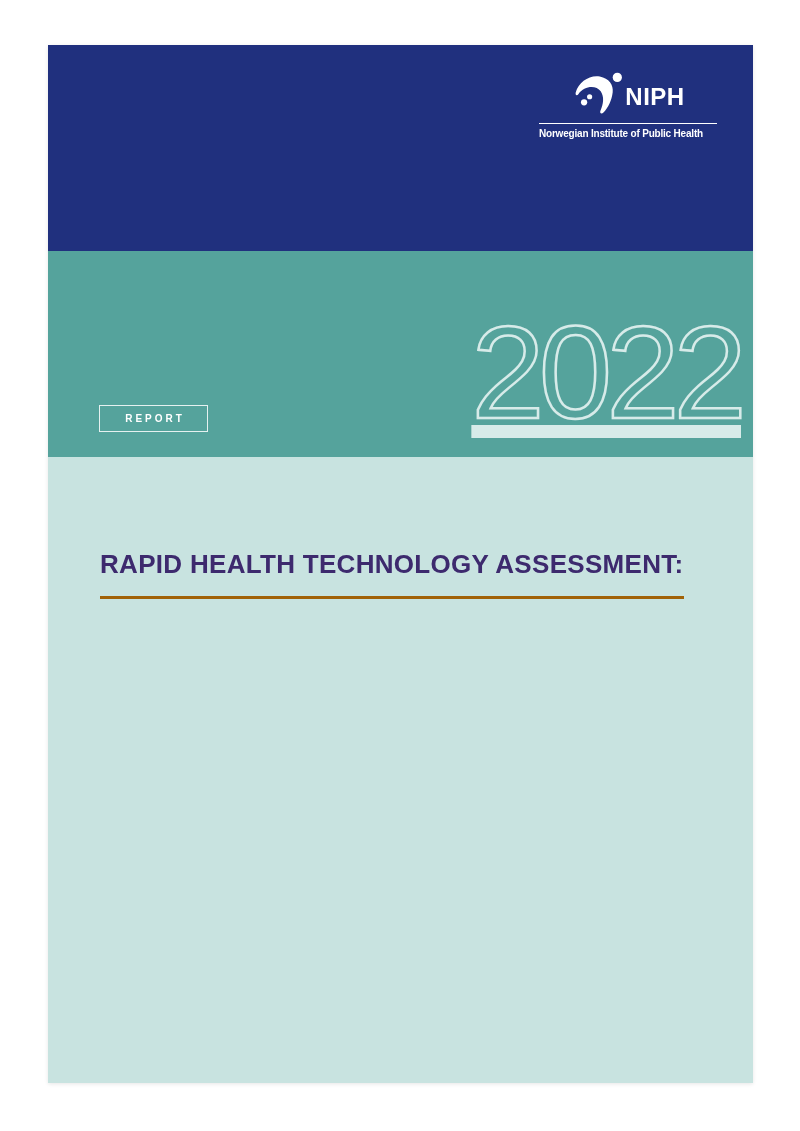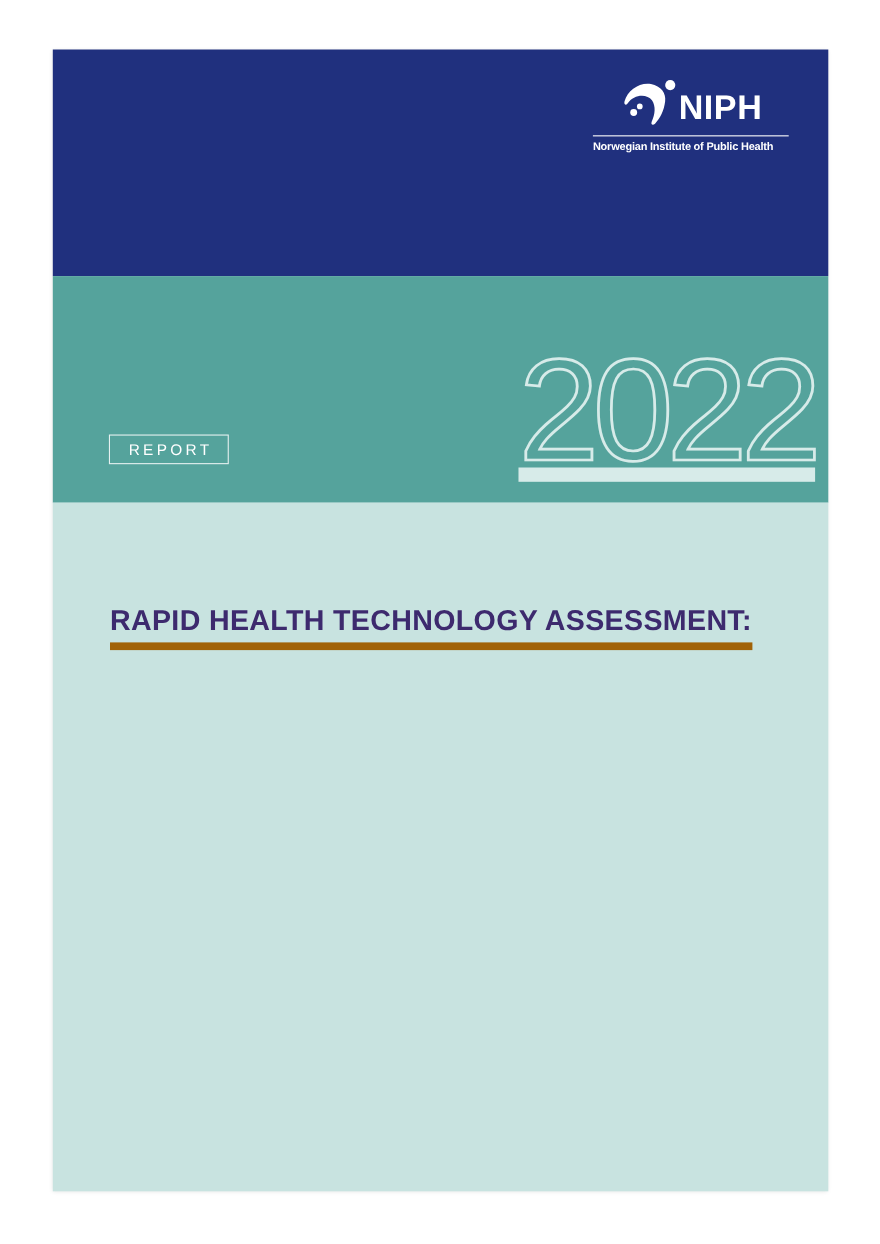--- a/index.html
+++ b/index.html
@@ -19,58 +19,58 @@
 
   .band-blue { position: relative; height: 206px; background: #20307e; }
   .band-teal { position: relative; height: 206px; background: #55a39c; }
   .band-mint { position: relative; height: 626px; background: #c8e3e0; }
 
   
   .logo { position: absolute; top: 31px; right: 36px; width: 178px; color: #ffffff; }
   .logo-row { display: flex; align-items: center; justify-content: center; }
   .logo-icon svg { width: 52px; height: 48px; display: block; margin: -6px 2px 0 0; }
   .logo-acronym {
-    font-size: 31px; font-weight: bold; line-height: 1;
+    font-size: 24px; font-weight: bold; line-height: 1;
     letter-spacing: 0.5px; color: #ffffff;
   }
   .logo-divider { border-top: 1px solid #ffffff; margin-top: 5px; width: 100%; }
   .logo-subtitle {
     margin-top: 4px; font-size: 10px; font-weight: bold;
     letter-spacing: -0.2px; text-align: left; white-space: nowrap; color: #ffffff;
   }
 
   
   .report-badge {
-    position: absolute; left: 51px; top: 144px;
+    position: absolute; left: 51px; top: 154px;
     width: 109px; height: 27px; box-sizing: border-box;
     border: 1px solid rgba(255,255,255,0.85);
     display: flex; align-items: center; justify-content: center;
-    color: #ffffff; font-weight: normal; font-size: 14px;
+    color: #ffffff; font-weight: bold; font-size: 10px;
     letter-spacing: 3px; padding-left: 3px;
   }
   .year {
     position: absolute; right: 12px; bottom: 18px;
     font-size: 132px; line-height: 1; letter-spacing: -6px;
     color: transparent;
     -webkit-text-stroke: 2.5px #d7ebe9;
     user-select: none;
     text-decoration: underline;
   }
   @supports not (-webkit-text-stroke: 1px #ffffff) {
     .year { color: #d7ebe9; }
   }
 
   
   .kicker-wrap { padding: 92px 0 0 52px; }
   .kicker {
     display: inline-block;
     font-size: 26px; font-weight: bold; letter-spacing: 0.3px;
     color: #3d2a6e;
-    border-bottom: 7px solid #a16207;
-    padding-bottom: 4px;
+    border-bottom: 3px solid #a16207;
+    padding-bottom: 16px;
   }
   .title {
     margin: 13px 60px 0 52px;
     font-size: 31px; line-height: 47px; font-weight: normal;
     color: #27417f;
   }
 </style>
 </head>
 <body>
 

